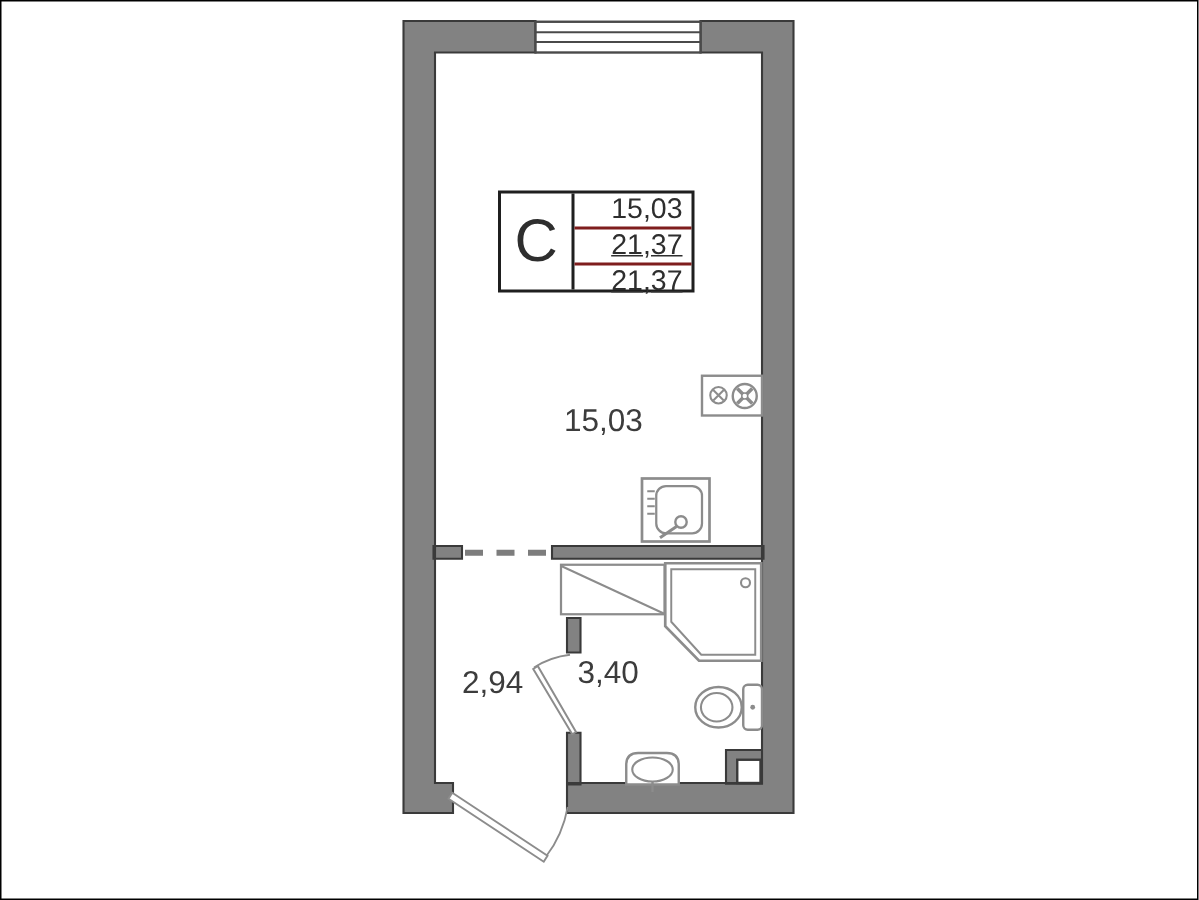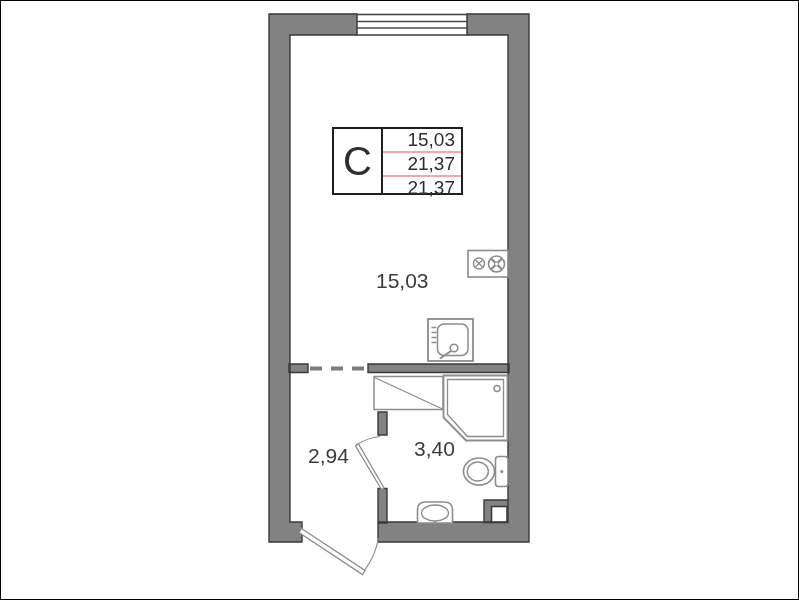--- a/index.html
+++ b/index.html
@@ -28,27 +28,27 @@
   .ut-type{
     width:49px;border-right:2px solid #1f1f1f;box-sizing:border-box;
     display:flex;align-items:center;justify-content:center;
     font-size:40px;line-height:1;color:#2e2e2e;
   }
   .ut-rows{flex:1;display:flex;flex-direction:column;}
   .ut-row{
     flex:1;display:flex;align-items:center;justify-content:flex-end;
     padding-right:6px;font-size:19px;color:#2e2e2e;box-sizing:border-box;
   }
-  .ut-row + .ut-row{border-top:2px solid #fca5a5;}
+  .ut-row + .ut-row{border-top:2px solid #7f1d1d;text-decoration:underline;}
 
   
   .area-label{position:absolute;font-size:21px;color:#3c3c3c;white-space:nowrap;}
   .lbl-living{left:376px;top:269px;}
   .lbl-hall{left:308px;top:444px;}
-  .lbl-bath{left:414px;top:437px;text-align:center;}
+  .lbl-bath{left:385px;top:437px;text-align:center;}
 </style>
 </head>
 <body>
 
 <div class="frame"></div>
 
 <svg width="799" height="600" viewBox="0 0 799 600">
 
   <g>
     <path class="walls" d="M269,14 H357 V35 H290 V522 H302 V542 H269 Z

